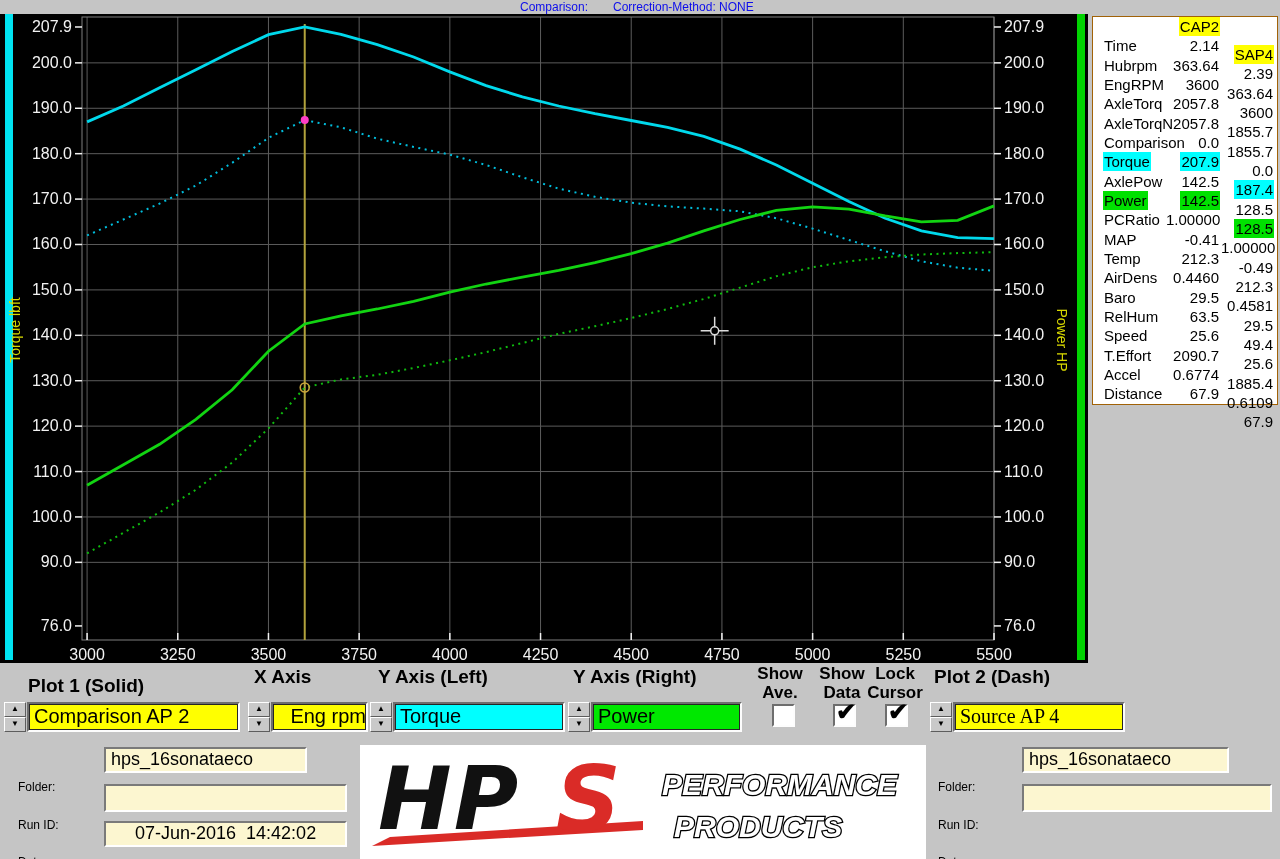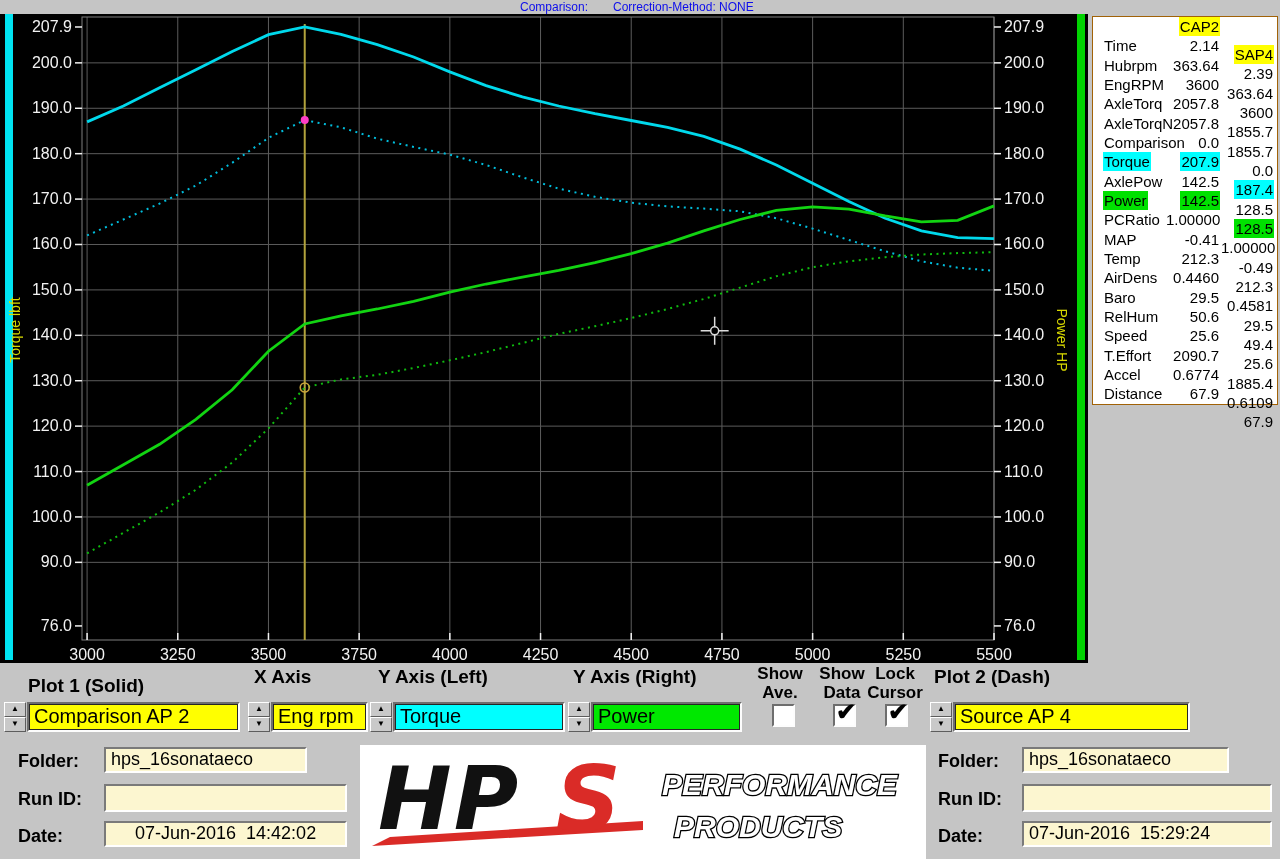--- a/index.html
+++ b/index.html
@@ -30,21 +30,21 @@
   .spin-down::after{content:"▼";}
   .combo-field{position:absolute;height:30px;box-sizing:border-box;border:2px solid;
                border-color:#6e6e6e #fdfdfd #fdfdfd #6e6e6e;box-shadow:inset 0 0 0 1px #262626;
                font-size:20px;line-height:25px;padding-left:5px;overflow:hidden;white-space:nowrap;}
   .cb-label{position:absolute;font-size:17px;font-weight:bold;line-height:19px;text-align:center;white-space:nowrap;}
   .checkbox{position:absolute;width:23px;height:23px;background:#fff;border:2px solid;
             border-color:#6e6e6e #fdfdfd #fdfdfd #6e6e6e;box-sizing:border-box;}
   .checkmark{position:absolute;top:-8px;left:1px;font-size:24px;font-weight:bold;color:#000;}
   
   #bottom{left:0;top:745px;width:1280px;height:114px;}
-  .info-label{position:absolute;font-size:18px;font-weight:bold;white-space:nowrap;}
+  .info-label{position:absolute;font-size:12px;font-weight:normal;white-space:nowrap;margin-top:29px;}
   .info-field{position:absolute;background:#fcf6d0;border:2px solid;border-color:#7a7a7a #ffffff #ffffff #7a7a7a;
               box-sizing:border-box;font-size:18px;line-height:21px;padding-left:5px;white-space:pre;overflow:hidden;}
   #logo-box{position:absolute;left:360px;top:0;width:566px;height:114px;background:#ffffff;}
 </style>
 </head>
 <body>
 
 <div class="abs" id="topbar">
   <span class="tb-text" style="left:520px;">Comparison:</span>
   <span class="tb-text" style="left:613px;">Correction-Method: NONE</span>
@@ -245,21 +245,21 @@
         <span class="dt-v1"><span class="hl">0.4460</span></span>
         <span class="dt-v2"><span class="hl">0.4581</span></span>
       </div>
       <div class="dt-row">
         <span class="dt-label"><span class="hl">Baro</span></span>
         <span class="dt-v1"><span class="hl">29.5</span></span>
         <span class="dt-v2"><span class="hl">29.5</span></span>
       </div>
       <div class="dt-row">
         <span class="dt-label"><span class="hl">RelHum</span></span>
-        <span class="dt-v1"><span class="hl">50.6</span></span>
+        <span class="dt-v1"><span class="hl">63.5</span></span>
         <span class="dt-v2"><span class="hl">49.4</span></span>
       </div>
       <div class="dt-row">
         <span class="dt-label"><span class="hl">Speed</span></span>
         <span class="dt-v1"><span class="hl">25.6</span></span>
         <span class="dt-v2"><span class="hl">25.6</span></span>
       </div>
       <div class="dt-row">
         <span class="dt-label"><span class="hl">T.Effort</span></span>
         <span class="dt-v1"><span class="hl">2090.7</span></span>
@@ -289,21 +289,21 @@
   <div class="spinner" style="left:4px;top:39px;">
     <div class="spin-btn spin-up"></div>
     <div class="spin-btn spin-down"></div>
   </div>
   <div class="combo-field" style="left:27px;top:39px;width:213px;background:#ffff00;">Comparison AP 2</div>
 
   <div class="spinner" style="left:248px;top:39px;">
     <div class="spin-btn spin-up"></div>
     <div class="spin-btn spin-down"></div>
   </div>
-  <div class="combo-field" style="left:271px;top:39px;width:97px;background:#ffff00;">Eng rpm</div>
+  <div class="combo-field" style="left:271px;top:39px;width:97px;background:#ffff00;text-align:right;">Eng rpm</div>
 
   <div class="spinner" style="left:370px;top:39px;">
     <div class="spin-btn spin-up"></div>
     <div class="spin-btn spin-down"></div>
   </div>
   <div class="combo-field" style="left:393px;top:39px;width:172px;background:#00ffff;">Torque</div>
 
   <div class="spinner" style="left:568px;top:39px;">
     <div class="spin-btn spin-up"></div>
     <div class="spin-btn spin-down"></div>
@@ -331,21 +331,21 @@
       <div>Cursor</div>
   </div>
   <div class="checkbox" style="left:885px;top:41px;">
     <span class="checkmark">✔</span>
   </div>
 
   <div class="spinner" style="left:930px;top:39px;">
     <div class="spin-btn spin-up"></div>
     <div class="spin-btn spin-down"></div>
   </div>
-  <div class="combo-field" style="left:953px;top:39px;width:237px;background:#ffff00;">Source AP 4</div>
+  <div class="combo-field" style="left:953px;top:39px;width:172px;background:#ffff00;font-family:Liberation Serif, serif;">Source AP 4</div>
 </div>
 
 <div class="abs" id="bottom">
 
   <span class="info-label" style="left:18px;top:6px;">Folder:</span>
   <div class="info-field" style="left:104px;top:2px;width:203px;height:26px;">hps_16sonataeco</div>
   <span class="info-label" style="left:18px;top:44px;">Run ID:</span>
   <div class="info-field" style="left:104px;top:39px;width:243px;height:28px;"></div>
   <span class="info-label" style="left:18px;top:81px;">Date:</span>
   <div class="info-field" style="left:104px;top:76px;width:243px;height:26px;padding-left:29px;">07-Jun-2016  14:42:02</div>
@@ -358,14 +358,13 @@
       <text x="302" y="50" font-size="30" font-weight="bold" font-style="italic" font-family="Liberation Sans, sans-serif" fill="#ffffff" stroke="#000000" stroke-width="2.6" style="paint-order:stroke;">PERFORMANCE</text>
       <text x="314" y="92" font-size="30" font-weight="bold" font-style="italic" font-family="Liberation Sans, sans-serif" fill="#ffffff" stroke="#000000" stroke-width="2.6" style="paint-order:stroke;">PRODUCTS</text>
     </svg>
   </div>
 
   <span class="info-label" style="left:938px;top:6px;">Folder:</span>
   <div class="info-field" style="left:1022px;top:2px;width:207px;height:26px;">hps_16sonataeco</div>
   <span class="info-label" style="left:938px;top:44px;">Run ID:</span>
   <div class="info-field" style="left:1022px;top:39px;width:250px;height:28px;"></div>
   <span class="info-label" style="left:938px;top:81px;">Date:</span>
-  <div class="info-field" style="left:1022px;top:76px;width:250px;height:26px;">07-Jun-2016  15:29:24</div>
 </div>
 
 </body></html>

